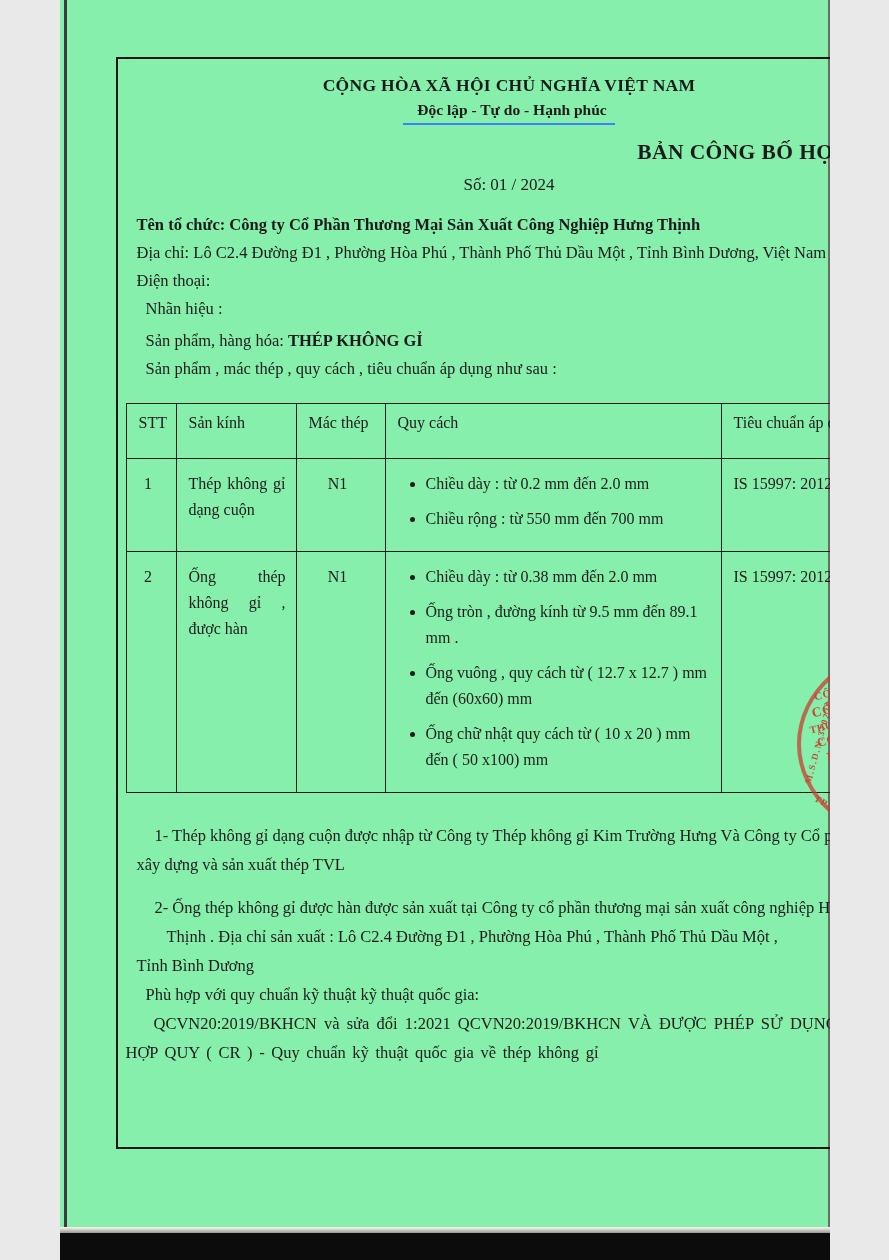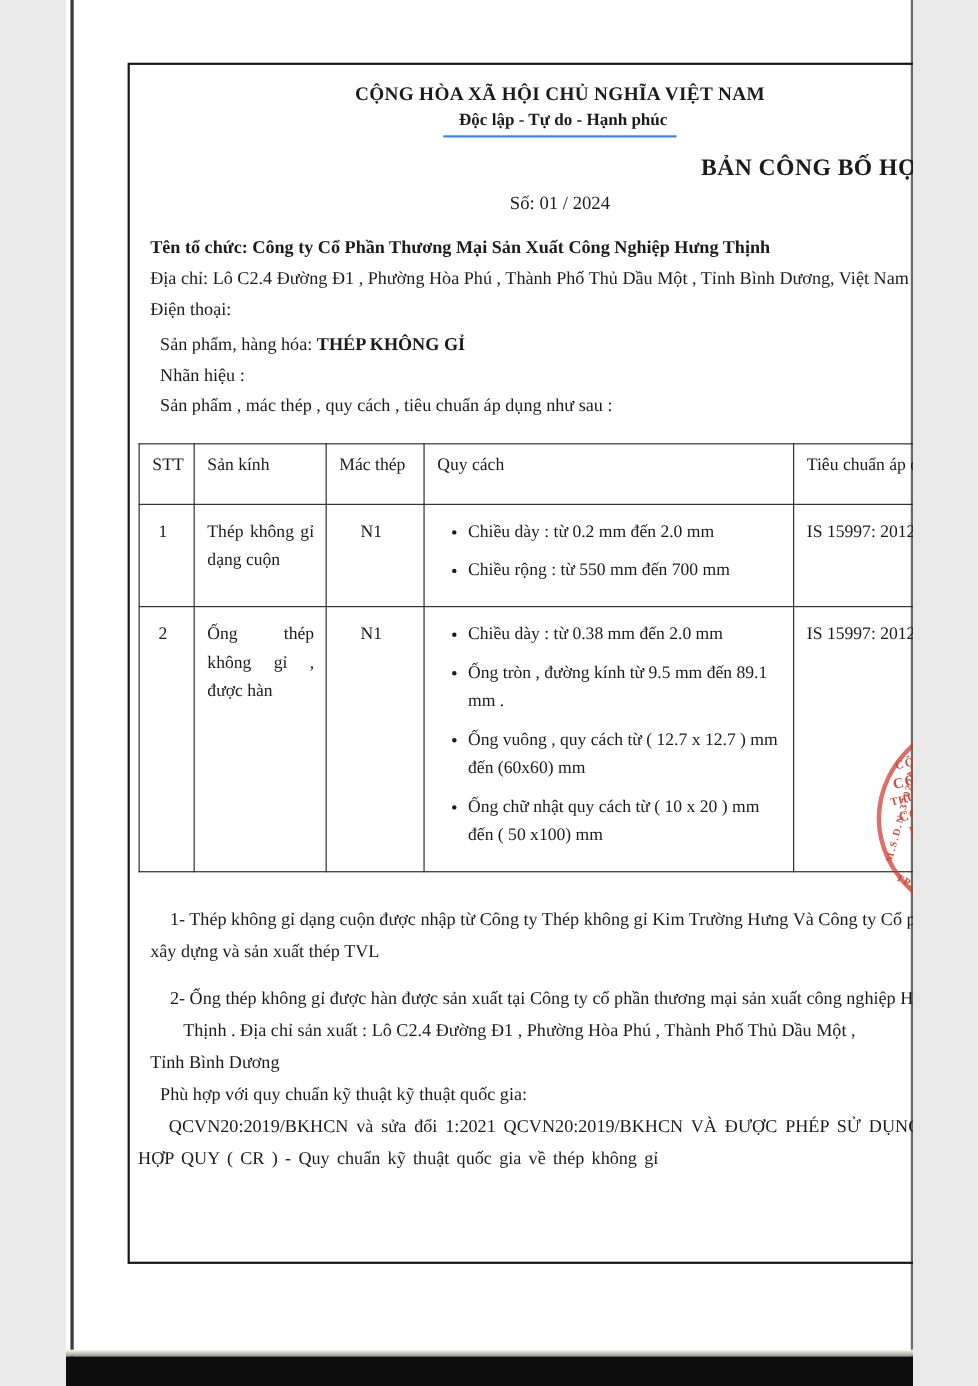--- a/index.html
+++ b/index.html
@@ -1,19 +1,19 @@
 <!DOCTYPE html>
 <html><head>
 <meta charset="utf-8">
 <style>
   * { margin:0; padding:0; box-sizing:border-box; }
   html,body { background:#e9e9e9; }
   .scan {
     position:relative; width:770px; height:1260px; margin:0 auto;
-    background:#ffffff; overflow:hidden;
+    background:#86efac; overflow:hidden;
     font-family:"Liberation Serif","DejaVu Serif",serif; color:#1b1b1b;
   }
   .edge-left  { position:absolute; left:4px; top:0; width:3px; height:100%; background:#3c3c3c; }
   .edge-right { position:absolute; right:0; top:0; width:2px; height:100%; background:#6a6a66; }
   .edge-bottom{ position:absolute; left:0; bottom:0; width:100%; height:27px; background:#0c0c0c; }
   .edge-bottom::before { content:""; position:absolute; top:-6px; left:0; width:100%; height:6px;
     background:linear-gradient(#fcfcf6,#97978f); }
 
   .frame {
     position:absolute; left:56px; top:57px; width:787px; height:1092px;
@@ -84,24 +84,24 @@
     <div class="motto-wrap">
       <span class="motto">Độc lập - Tự do - Hạnh phúc</span>
     </div>
 
     <div class="doc-title">BẢN CÔNG BỐ HỢP QUY</div>
     <div class="doc-no">Số: 01 / 2024</div>
 
     <p class="p first">Tên tổ chức: Công ty Cổ Phần Thương Mại Sản Xuất Công Nghiệp Hưng Thịnh</p>
     <p class="p">Địa chỉ: Lô C2.4 Đường Đ1 , Phường Hòa Phú , Thành Phố Thủ Dầu Một , Tỉnh Bình Dương, Việt Nam</p>
     <p class="p">Điện thoại:</p>
+    <p class="p indent">Nhãn hiệu :</p>
     <p class="p indent" style="margin-top:4px;">
       <span>Sản phẩm, hàng hóa: </span><span class="bold">THÉP KHÔNG GỈ</span>
     </p>
-    <p class="p indent">Nhãn hiệu :</p>
     <p class="p indent">Sản phẩm , mác thép , quy cách , tiêu chuẩn áp dụng như sau :</p>
 
     <table class="conf">
       <colgroup>
         <col class="c-stt">
           <col class="c-sp">
           <col class="c-mac">
           <col class="c-qc">
           <col class="c-tc">
       </colgroup>

